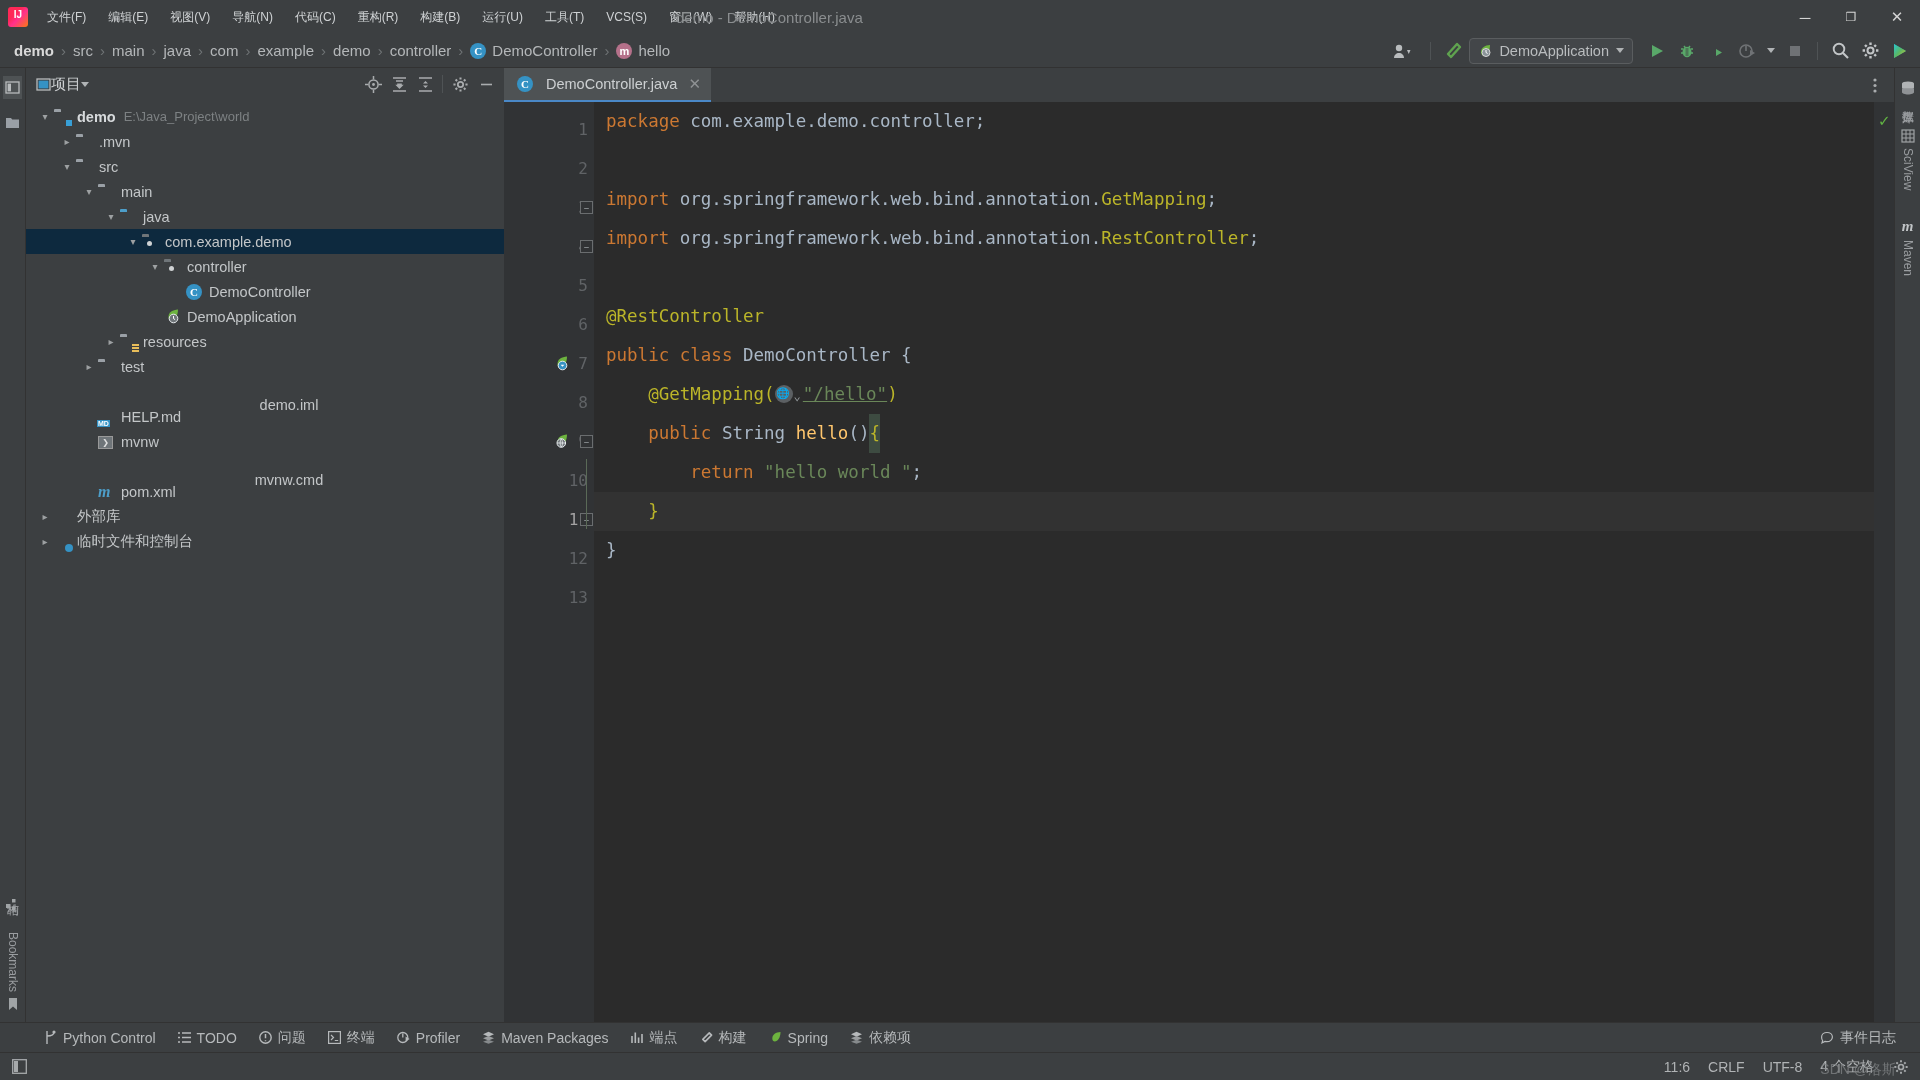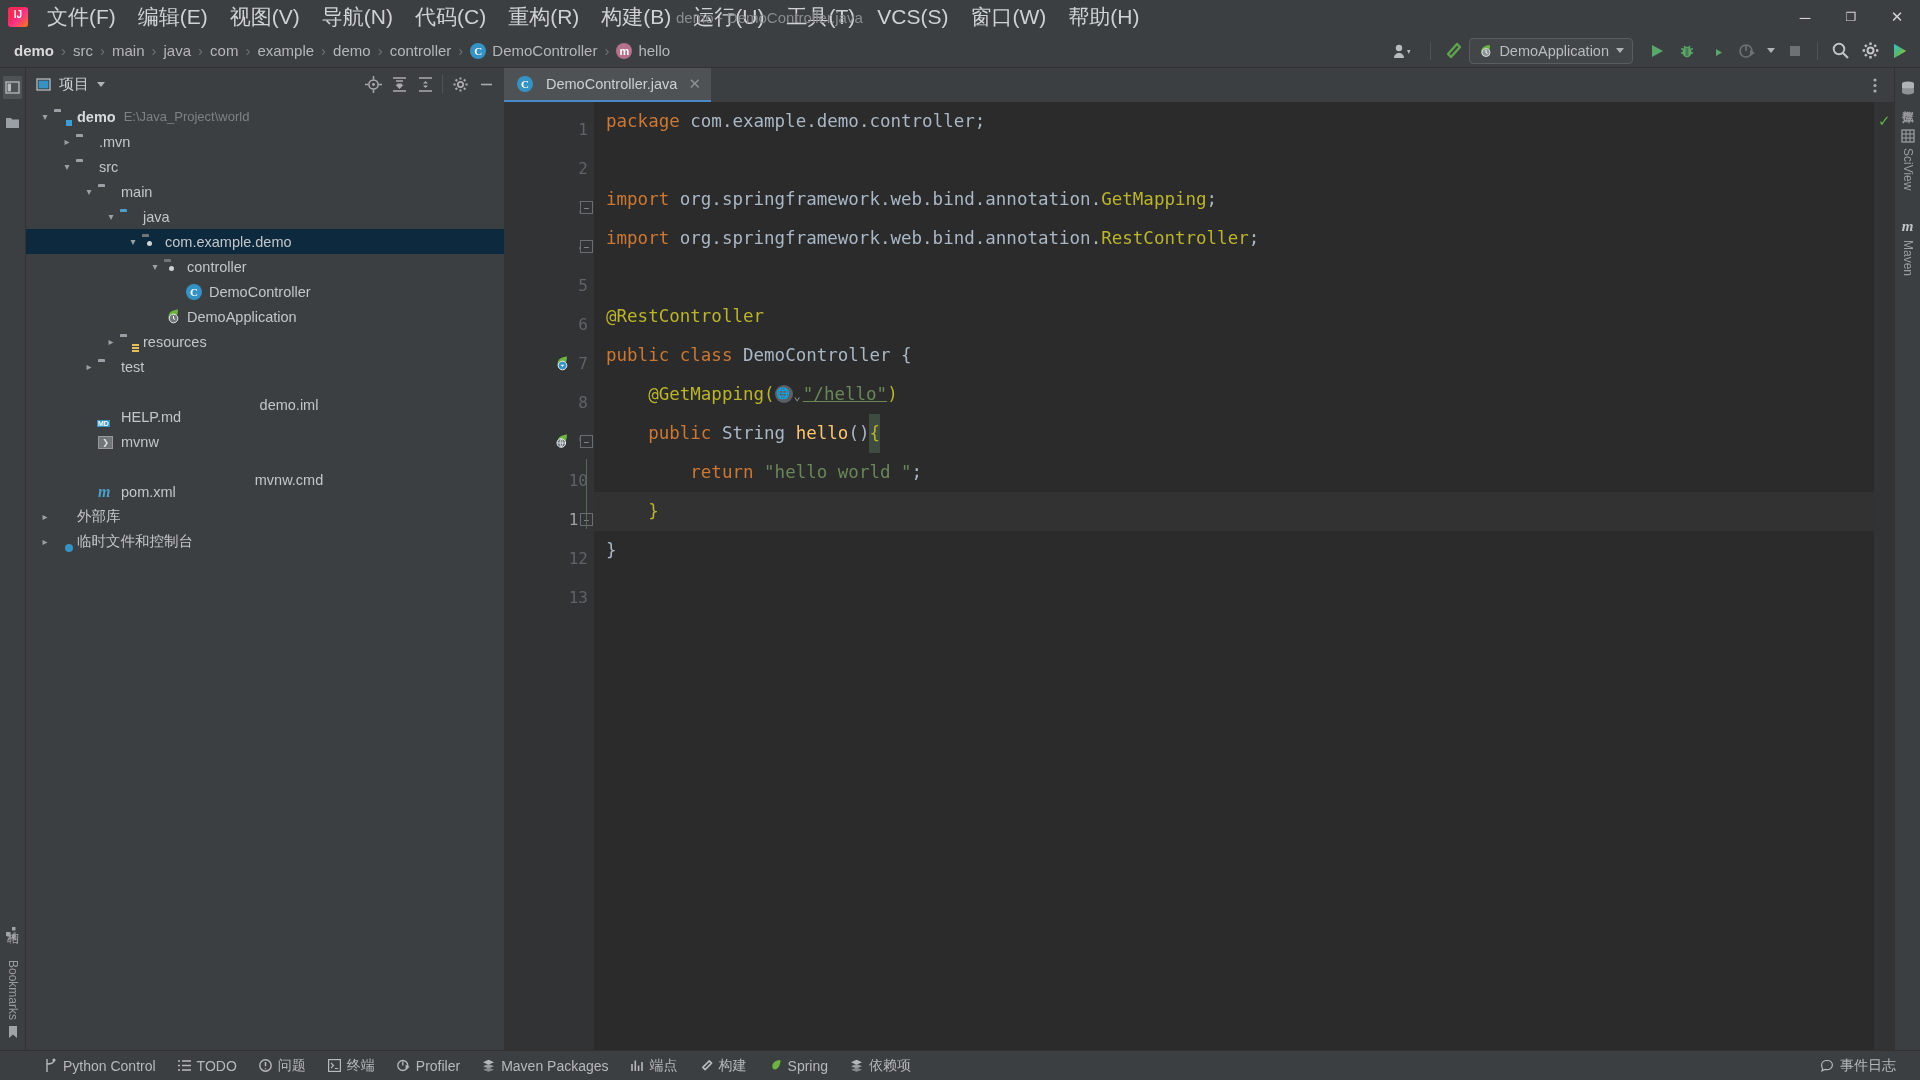--- a/index.html
+++ b/index.html
@@ -22,21 +22,21 @@
     width: 20px; height: 20px; margin: 0 8px 0 8px; border-radius: 3px;
     background: linear-gradient(135deg,#fe2857 0%, #fe2857 35%, #ff318c 55%, #f97a12 100%);
     position: relative; flex: none;
   }
   .ij-logo::after {
     content: "IJ"; position: absolute; left: 0; right: 0; top: 2px;
     font-size: 10px; font-weight: bold; color: #fff; text-align: center;
     font-family: "Liberation Sans", sans-serif;
   }
   .menu-item {
-    padding: 4px 11px; font-size: 21px; color: #cfd2d4; white-space: nowrap;
+    padding: 4px 11px; font-size: 12px; color: #cfd2d4; white-space: nowrap;
     line-height: 20px; cursor: default;
   }
   .win-title {
     position: absolute; left: 0; right: 0; text-align: center; font-size: 15px;
     color: #8a8d8f; pointer-events: none;
   }
   .win-ctrls { margin-left: auto; display: flex; align-items: center; z-index: 2;}
   .win-btn {
     width: 46px; height: 34px; display: flex; align-items: center; justify-content: center;
     color: #d4d4d4; font-size: 15px;
@@ -89,21 +89,21 @@
   .rail-btn {
     writing-mode: vertical-rl; font-size: 12px; color: #9a9da0; display: flex;
     align-items: center; gap: 5px; padding: 3px 1px;
   }
   .rail-btn.active { background: #4e5254; color: #d6d6d6; }
   .rail-ico { font-size: 13px; }
 
   
   .projpanel { width: 478px; background: #3c3f41; display: flex; flex-direction: column; flex: none; }
   .proj-header {
-    height: 32px; display: flex; align-items: center; padding: 0 6px 0 10px; gap: 8px;
+    height: 32px; display: flex; align-items: center; padding: 0 6px 0 10px; 
     flex: none;
   }
   .proj-title { font-size: 15px; color: #cdd0d2; }
   .proj-hdr-icons { margin-left: auto; display: flex; align-items: center; gap: 2px; }
   .hdr-ico { width: 24px; height: 24px; display: flex; align-items: center; justify-content: center; color: #a9acae; }
   .tree { flex: 1; overflow: hidden; font-size: 14.5px; padding-top: 4px; background: #3c3f41; }
   .trow { height: 25px; display: flex; align-items: center; white-space: nowrap; padding-right: 6px; color: #c3c6c8;}
   .trow.sel { background: #0d293e; }
   .tw { width: 18px; display: flex; align-items: center; justify-content: center; color: #9da0a2; font-size: 10px; flex: none;}
   .tico { width: 18px; height: 18px; margin-right: 5px; flex: none; position: relative; display:inline-block;}
@@ -790,13 +790,38 @@
         <span class="g">
           <svg width="14" height="14" viewBox="0 0 14 14">
               <path d="M7 1.5c3 0 5.4 2 5.4 4.6 0 2.5-2.4 4.6-5.4 4.6-.7 0-1.4-.1-2-.3L2 11.8l.6-2.2C1.6 8.7 1.6 7.5 1.6 6.1 1.6 3.5 4 1.5 7 1.5z" fill="none" stroke="#b6b9bb" stroke-width="1.2"></path>
             </svg>
         </span>
         <span>事件日志</span>
       </div>
     </div>
   </div>
 
+  <div class="statusbar">
+    <div class="sb-left">
+      <span class="sb-ico">
+        <svg width="15" height="15" viewBox="0 0 15 15">
+            <rect x="0.7" y="0.7" width="13.6" height="13.6" fill="none" stroke="#a6a9ab" stroke-width="1.3"></rect>
+            <rect x="2" y="2" width="4" height="11" fill="#a6a9ab"></rect>
+          </svg>
+      </span>
+    </div>
+    <div class="sb-right">
+      <span>11:6</span>
+      <span>CRLF</span>
+      <span>UTF-8</span>
+      <span>4 个空格</span>
+      <span class="sb-ico">
+        <svg width="16" height="16" viewBox="0 0 19 19">
+            <circle cx="9.5" cy="9.5" r="3" fill="none" stroke="#a6a9ab" stroke-width="2"></circle>
+            <g stroke="#a6a9ab" stroke-width="2.3">
+              <path d="M9.5 1.6v2.4M9.5 15v2.4M1.6 9.5h2.4M15 9.5h2.4M4 4l1.7 1.7M13.3 13.3L15 15M15 4l-1.7 1.7M5.7 13.3L4 15"></path>
+            </g>
+          </svg>
+      </span>
+    </div>
+    <div class="watermark">SDN @洛斯</div>
+  </div>
 </div>
 
 </body></html>

